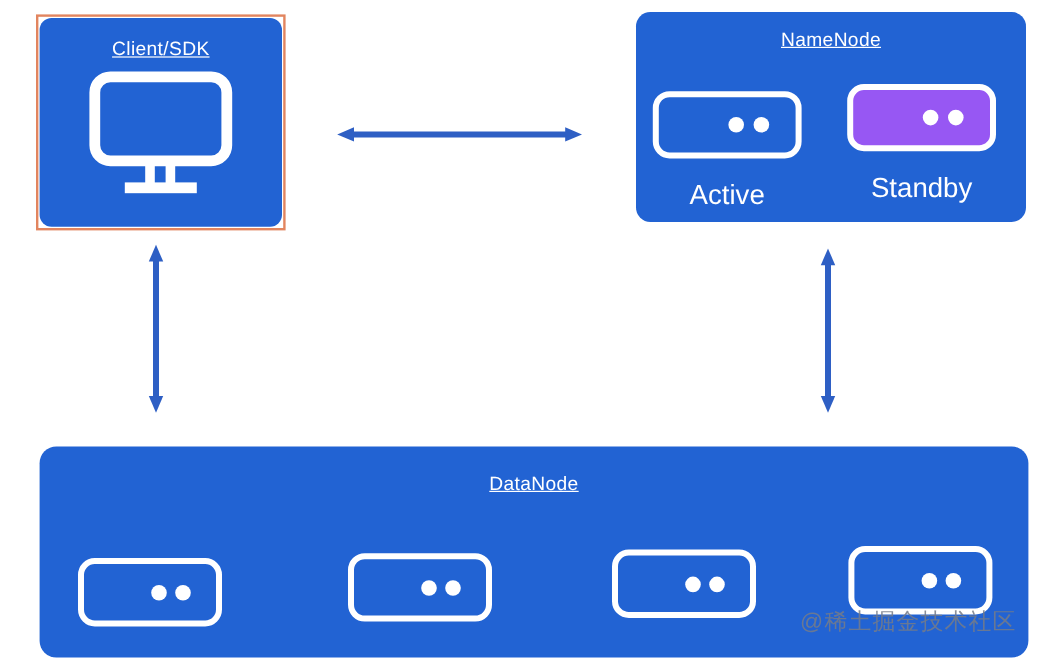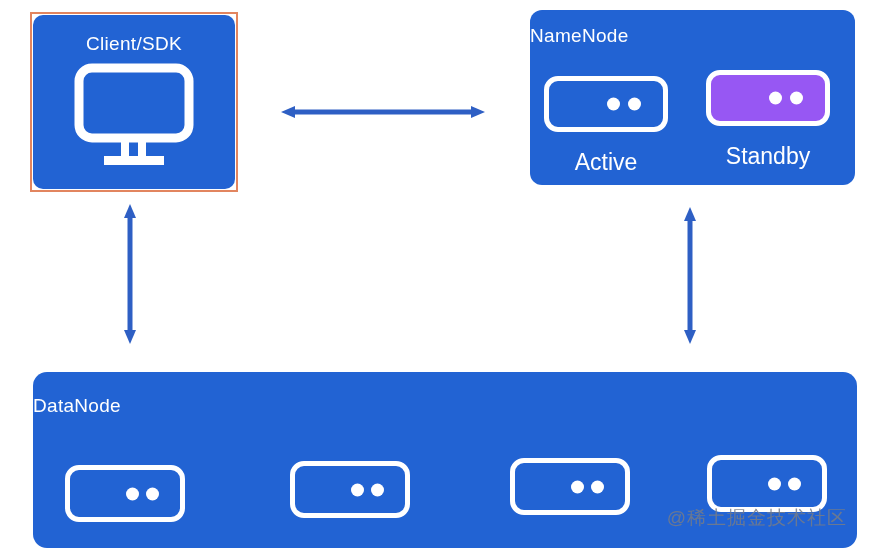--- a/index.html
+++ b/index.html
@@ -30,23 +30,25 @@
   .arrow-head {
     fill: var(--arrow-blue, #2e5fc4);
   }
   
   .blue-box {
     position: absolute;
     background: var(--box-blue, #2263d3);
     color: var(--text-white, #ffffff);
   }
   .box-title {
-    font-size: 19px;
+    text-align: center;
+    font-size: 16px;
     letter-spacing: 0.3px;
     color: var(--text-white, #ffffff);
+    text-decoration: underline;
   }
   
   .client-sel {
     position: absolute;
     left: 30px; top: 12px;
     width: 204px; height: 176px;
     border: 2px solid var(--selection-orange, #e2855f);
   }
   .client-box {
     position: absolute;

